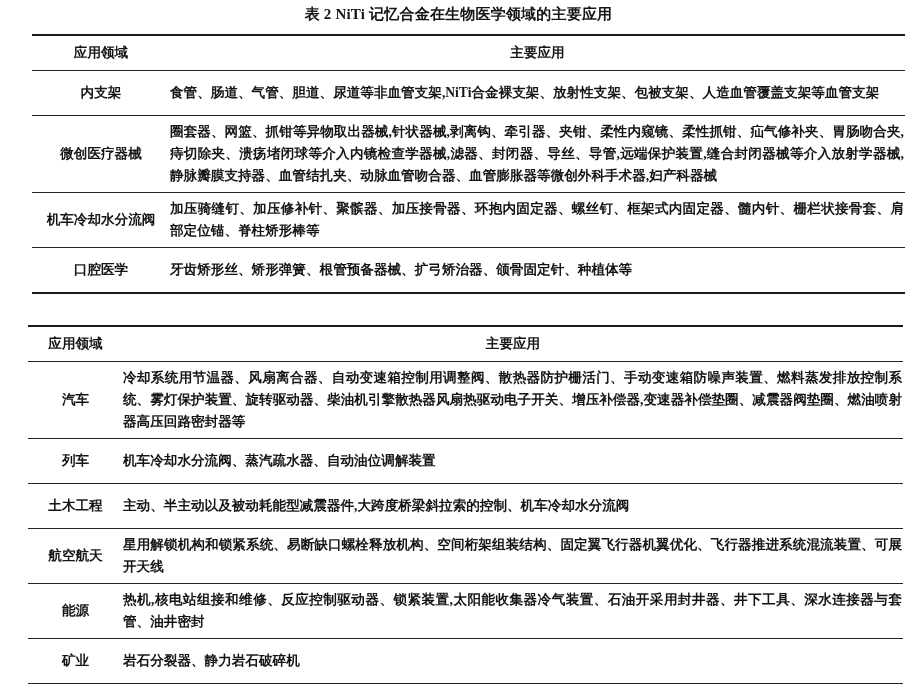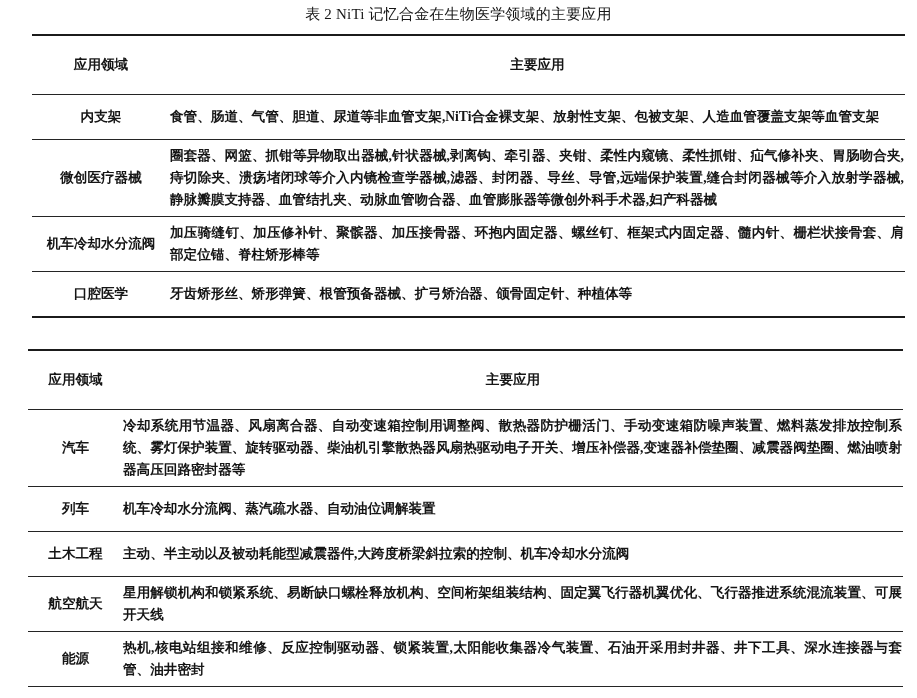--- a/index.html
+++ b/index.html
@@ -13,21 +13,21 @@
     color: #151515;
   }
   .page {
     width: 917px;
     padding-top: 5px;
     box-sizing: border-box;
   }
   .tbl-title {
     text-align: center;
     font-size: 15px;
-    font-weight: 400;
+    font-weight: 700;
     letter-spacing: 0.2px;
     line-height: 19px;
   }
   .block2 {
     margin-top: 31px;
   }
   table.apptable {
     border-collapse: collapse;
     table-layout: fixed;
     border-top: 2.5px solid #1b1b1b;
@@ -51,21 +51,21 @@
     border-bottom: none;
   }
   th, td {
     font-size: 13.6px;
     font-weight: 600;
     line-height: 22px;
     vertical-align: middle;
     padding: 0;
   }
   th {
-    padding: 18px 0;
+    padding: 6px 0;
     text-align: center;
     margin-top: 48px;
   }
   .t2 .field-col { width: 138px; }
   .t3 .field-col { width: 95px; }
   td.field {
     text-align: center;
     padding: 11px 4px;
   }
   td.apps {
@@ -132,20 +132,24 @@
         </tr>
         <tr>
           <td class="field">航空航天</td>
           <td class="apps">星用解锁机构和锁紧系统、易断缺口螺栓释放机构、空间桁架组装结构、固定翼飞行器机翼优化、飞行器推进系统混流装置、可展开天线</td>
         </tr>
         <tr>
           <td class="field">能源</td>
           <td class="apps">热机,核电站组接和维修、反应控制驱动器、锁紧装置,太阳能收集器冷气装置、石油开采用封井器、井下工具、深水连接器与套管、油井密封</td>
         </tr>
         <tr>
+          <td class="field">矿业</td>
+          <td class="apps">岩石分裂器、静力岩石破碎机</td>
+        </tr>
+        <tr>
           <td class="field">机械</td>
           <td class="apps">阻汽排水装置、连接与紧固件、自动组装结构件</td>
         </tr>
       </tbody>
     </table>
   </section>
 
 </div>
 
 </body></html>

